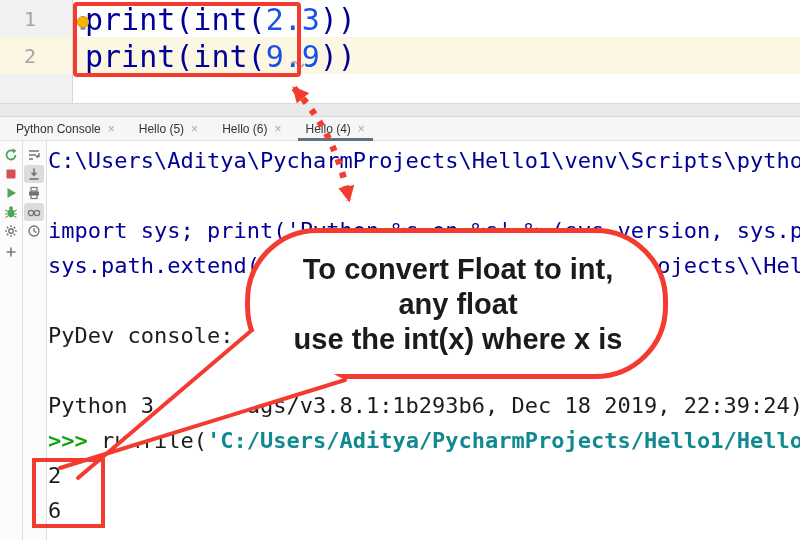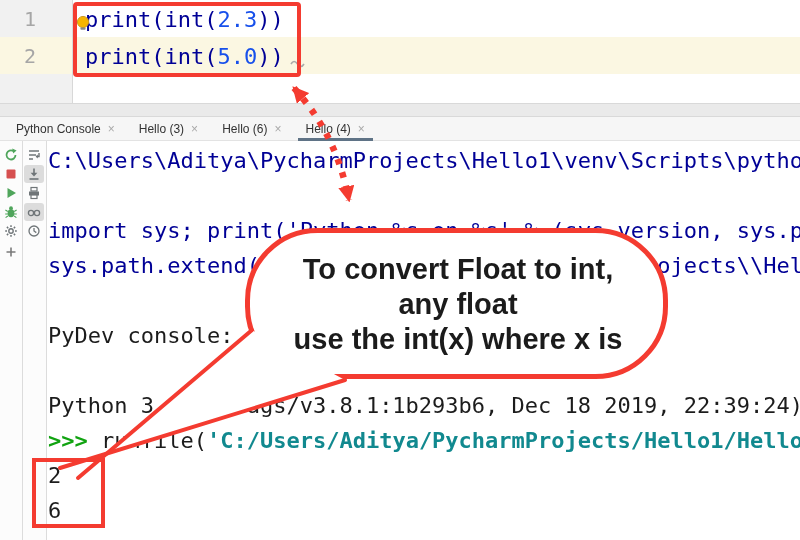--- a/index.html
+++ b/index.html
@@ -6,21 +6,21 @@
   #stage{position:relative;width:800px;height:540px;overflow:hidden;background:#fff;
          font-family:"Liberation Sans",sans-serif;}
   
   #editor{position:absolute;left:0;top:0;width:800px;height:103px;background:#fff;}
   #gutter{position:absolute;left:0;top:0;width:72px;height:103px;background:#f1f1f1;}
   #current-line{position:absolute;left:0;top:37px;width:800px;height:37px;background:var(--c-currentline,#fbf7e2);}
   #gutter-border{position:absolute;left:72px;top:0;width:1px;height:103px;background:#d8d8d8;}
   .lnum{position:absolute;width:36px;text-align:right;color:#a6a6a6;
         font-family:"DejaVu Sans Mono",monospace;font-size:20px;line-height:35px;}
   .codeline{position:absolute;left:85px;white-space:pre;
-            font-family:"DejaVu Sans Mono",monospace;font-size:22px;line-height:35px;}
+            font-family:"DejaVu Sans Mono",monospace;font-size:30px;line-height:35px;}
   .seg-code{color:var(--c-navy,#000096);}
   .seg-num{color:var(--c-number,#1750eb);}
   
   #splitter{position:absolute;left:0;top:103px;width:800px;height:14px;background:#eaeaea;
             border-top:1px solid #d9d9d9;border-bottom:1px solid #d9d9d9;box-sizing:border-box;}
   #tab-bar{position:absolute;left:0;top:117px;width:800px;height:24px;background:#f6f6f6;
            display:flex;align-items:center;padding-left:10px;box-sizing:border-box;
            border-bottom:1px solid #e3e3e3;}
   .tab{position:relative;display:flex;align-items:center;height:24px;padding:0 6px;margin-right:12px;
        font-size:12px;color:#333;cursor:default;}
@@ -54,41 +54,41 @@
   <div id="editor">
     <div id="gutter"></div>
     <div id="current-line"></div>
     <div id="gutter-border"></div>
     <div id="line-numbers">
         <div class="lnum" style="top: 2px;">1</div>
         <div class="lnum" style="top: 39px;">2</div>
       </div>
     <div id="code-lines">
         <div class="codeline" style="top: 2px;"><span class="seg-code">print(int(</span><span class="seg-num">2.3</span><span class="seg-code">))</span></div>
-        <div class="codeline" style="top: 39px;"><span class="seg-code">print(int(</span><span class="seg-num">5.0</span><span class="seg-code">))</span></div>
+        <div class="codeline" style="top: 39px;"><span class="seg-code">print(int(</span><span class="seg-num">9.9</span><span class="seg-code">))</span></div>
       </div>
 
     <svg style="position:absolute;left:76px;top:15px;" width="14" height="17" viewBox="0 0 14 17">
       <circle cx="7" cy="7" r="5.6" fill="#f7b500" stroke="#cf9a21" stroke-width="1"></circle>
       <rect x="4.4" y="12.6" width="5.2" height="2.2" rx="1" fill="#8a8a8a"></rect>
     </svg>
 
     <svg style="position:absolute;left:290px;top:58px;" width="18" height="10" viewBox="0 0 18 10">
       <path d="M1 6 Q4 1 7.5 6 T14 6" fill="none" stroke="#a9a9a9" stroke-width="1.6"></path>
     </svg>
   </div>
 
   <div id="splitter"></div>
   <div id="tab-bar">
       <div class="tab">
         <span>Python Console</span>
         <span class="tclose">×</span>
       </div>
       <div class="tab">
-        <span>Hello (3)</span>
+        <span>Hello (5)</span>
         <span class="tclose">×</span>
       </div>
       <div class="tab">
         <span>Hello (6)</span>
         <span class="tclose">×</span>
       </div>
       <div class="tab selected">
         <span>Hello (4)</span>
         <span class="tclose">×</span>
       </div>

